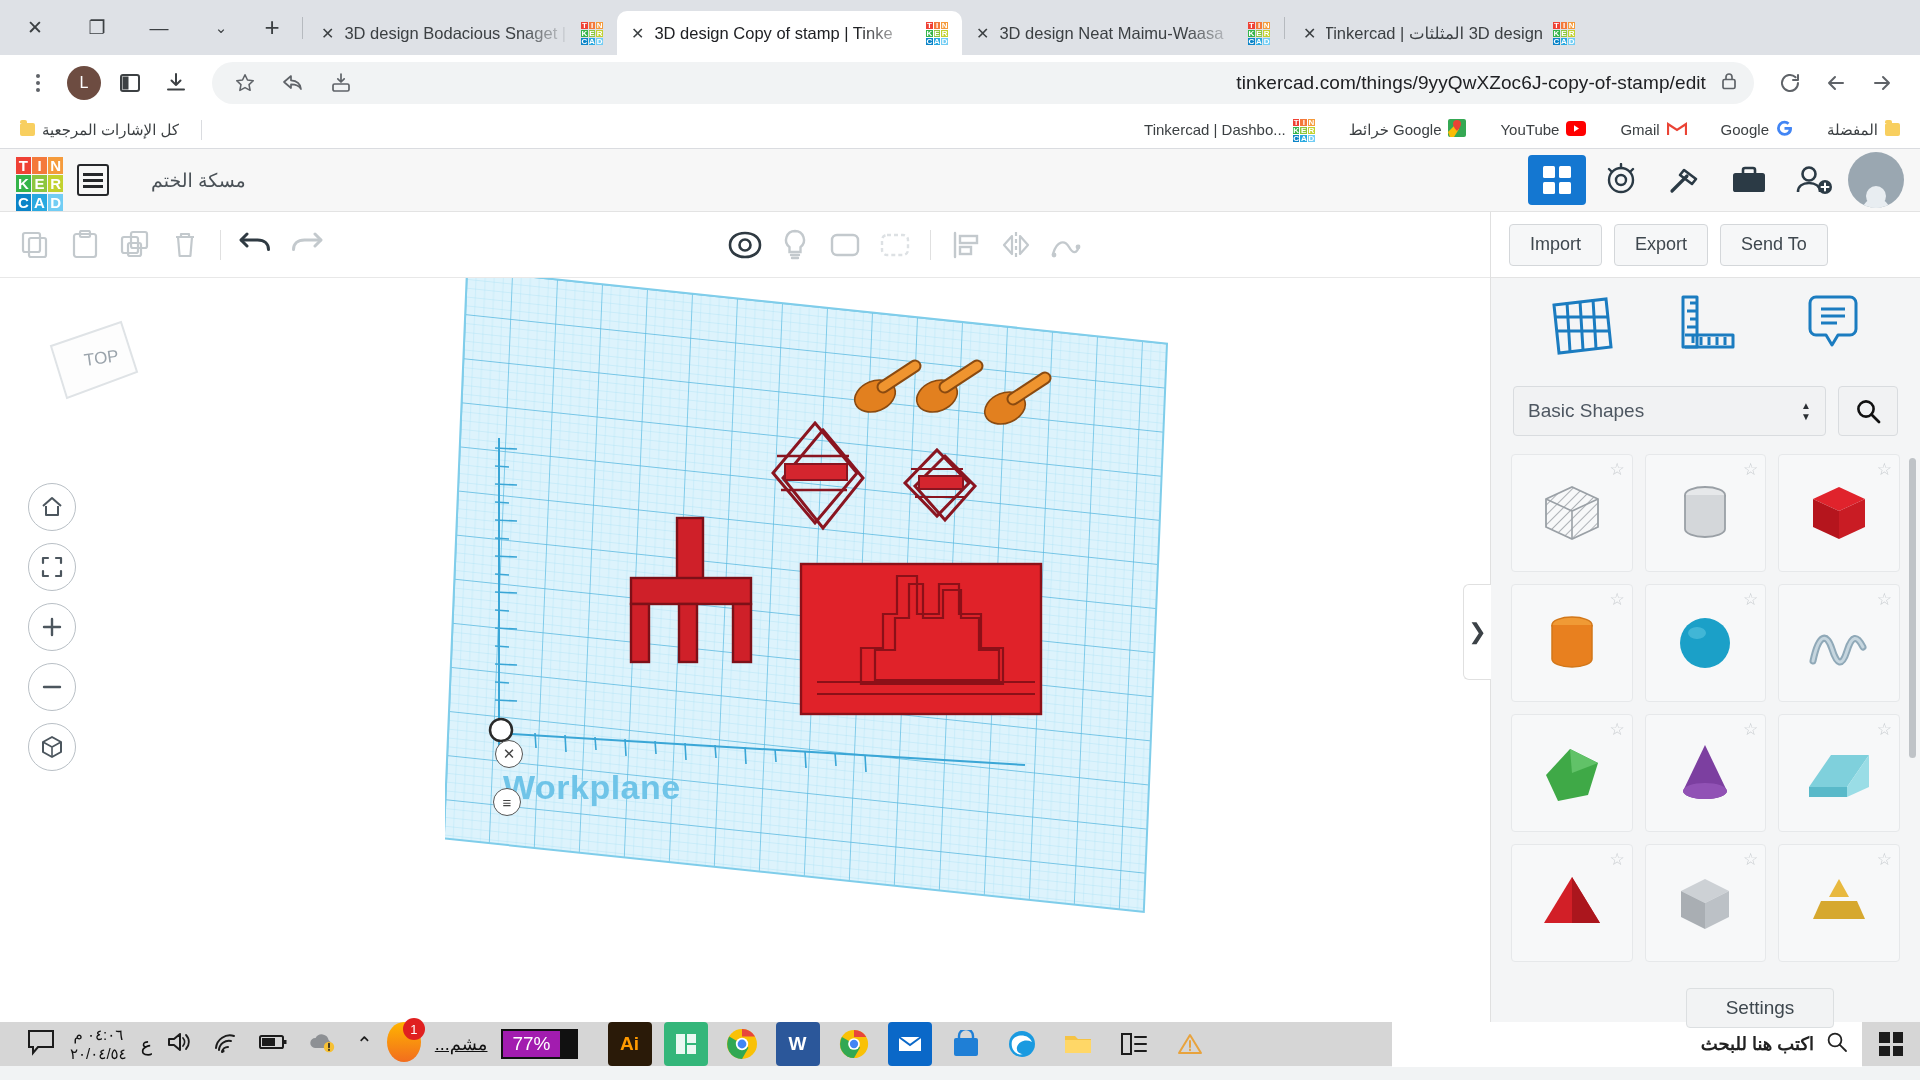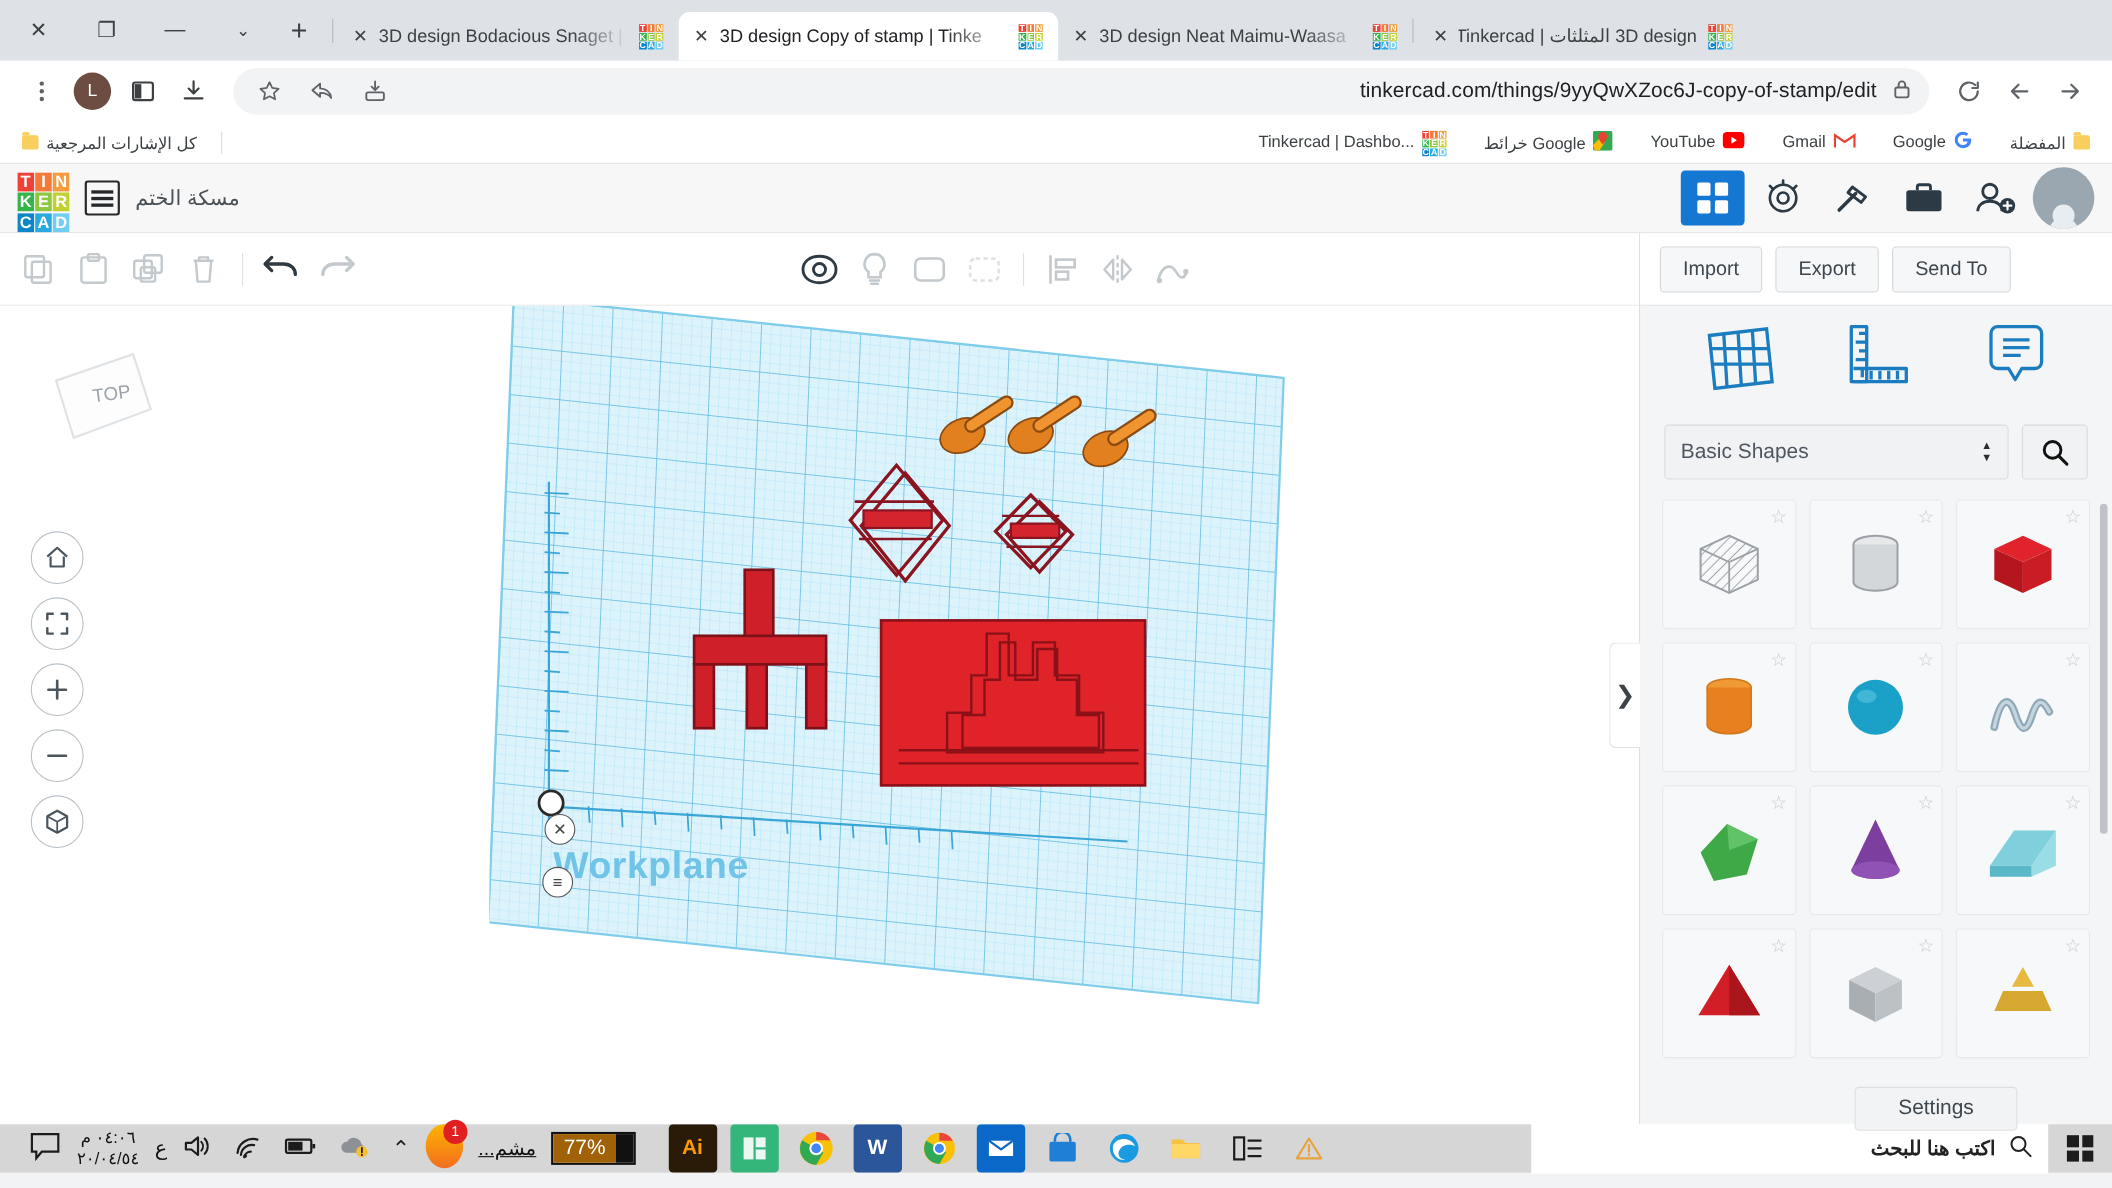--- a/index.html
+++ b/index.html
@@ -79,21 +79,21 @@
   .scrollbar{ position:absolute; right:4px; top:8px; width:7px; height:300px; background:#bfc3c7; border-radius:4px; }
   .settingsBtn{ position:absolute; right:86px; bottom:-6px; width:148px; height:40px; background:#f2f3f4; border:1px solid #dcdfe1; border-radius:4px; display:flex; align-items:center; justify-content:center; font-size:19px; color:#3e474e;}
   .panelHandle{ position:absolute; left:-28px; top:372px; width:28px; height:96px; background:#fff; border:1px solid #e0e0e0; border-right:none; border-radius:6px 0 0 6px; display:flex; align-items:center; justify-content:center; font-size:22px; color:#3c4247; }
 
   
   .taskbar{ height:44px; background:#d6d6d6; display:flex; align-items:center; }
   .tbleft{ display:flex; align-items:center; gap:14px; padding-left:26px; }
   .tray{ display:flex; align-items:center; gap:20px; color:#1c1c1c; font-size:17px; }
   .clock{ display:flex; flex-direction:column; align-items:center; font-size:15px; line-height:19px; color:#111; }
   .pill{ background:#fff; border:2px solid #111; display:flex; align-items:center; }
-  .pctgreen{ background:#a16207; color:#fff; font-size:19px; padding:2px 9px; }
+  .pctgreen{ background:#a21caf; color:#fff; font-size:19px; padding:2px 9px; }
   .appicons{ display:flex; align-items:center; gap:12px; margin-left:16px; }
   .aicon{ width:44px; height:44px; border-radius:4px; display:flex; align-items:center; justify-content:center; font-size:19px; color:#fff; font-weight:bold; }
   .searchbox{ margin-left:auto; width:470px; height:46px; background:#fff; display:flex; align-items:center; justify-content:flex-end; gap:12px; padding:0 14px; font-size:18px; color:#222;font-weight:bold; }
   .winlogo{ width:58px; height:58px; display:grid; grid-template-columns:1fr 1fr; grid-template-rows:1fr 1fr; gap:3px; padding:17px; }
   .winlogo i{ background:#1c1c1c; }
 </style>
 </head>
 <body>
 
 <div class="tabstrip">
@@ -312,21 +312,21 @@
         <i style="background: rgb(194, 209, 46);">R</i>
         <i style="background: rgb(11, 132, 200);">C</i>
         <i style="background: rgb(41, 169, 224);">A</i>
         <i style="background: rgb(114, 205, 244);">D</i>
       </div>
     <div class="listicon">
         <span></span>
         <span></span>
         <span></span>
       </div>
-    <div class="projname" style="direction:rtl;">مسكة الختم</div>
+    <div class="projname" style="direction:rtl;margin-left:28px;">مسكة الختم</div>
 
     <div class="hdrRight">
       <div class="hicon sel">
         <svg width="34" height="34" viewBox="0 0 34 34">
             <g fill="#fff">
               <rect x="3" y="3" width="12" height="12" rx="1.5"></rect>
               <rect x="19" y="3" width="12" height="12" rx="1.5"></rect>
               <rect x="3" y="19" width="12" height="12" rx="1.5"></rect>
               <rect x="19" y="19" width="12" height="12" rx="1.5"></rect>
             </g>

